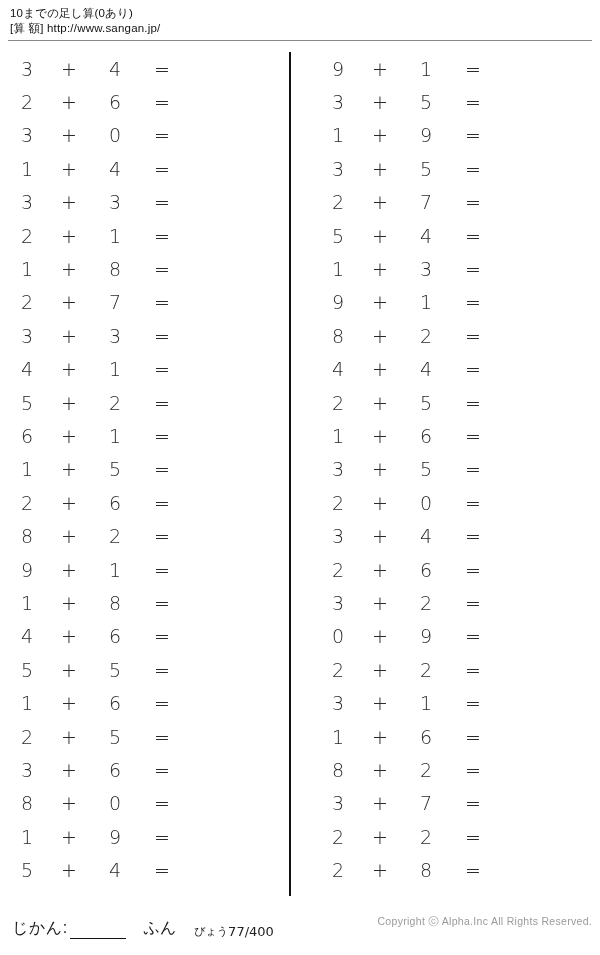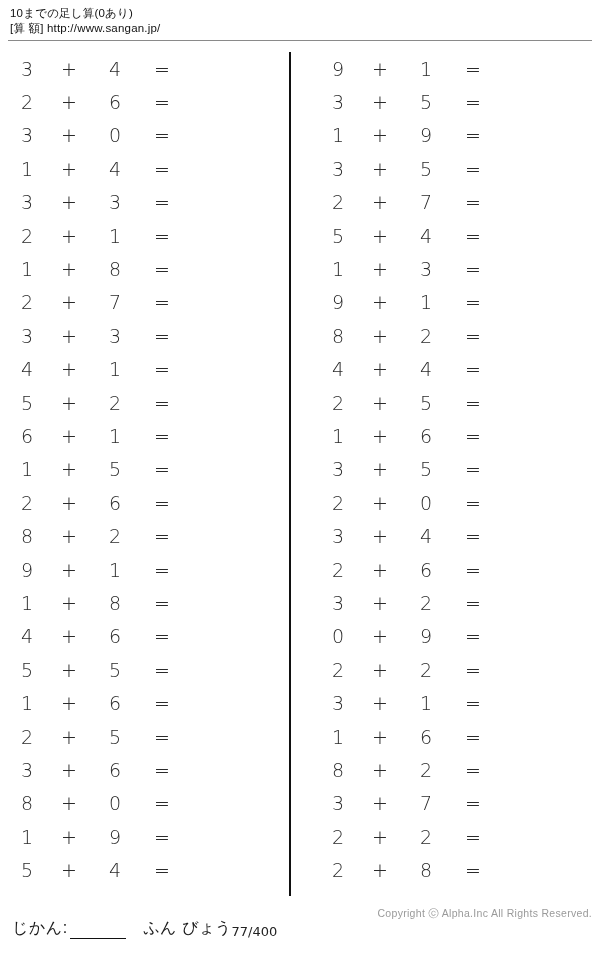--- a/index.html
+++ b/index.html
@@ -122,30 +122,30 @@
     letter-spacing: 0.5px;
   }
   .time-blank {
     display: inline-block;
     width: 56px;
     border-bottom: 1.5px solid #111;
     height: 17px;
     margin: 0 2px;
   }
   .unit-fun { margin-left: 16px; font-size: 16px; }
-  .unit-byou { margin-left: 6px; font-size: 16px; }
+  .unit-byou { margin-left: 18px; font-size: 11px; }
   .page-num {
     font-size: 13px;
     color: #222;
     font-family: "DejaVu Sans", sans-serif;
   }
   .copyright {
     position: absolute;
     right: 8px;
-    bottom: 20px;
+    bottom: 12px;
     font-size: 10.5px;
     color: #9a9a9a;
     letter-spacing: 0.3px;
     white-space: nowrap;
   }
 </style>
 </head>
 <body>
 
 <div class="sheet">

